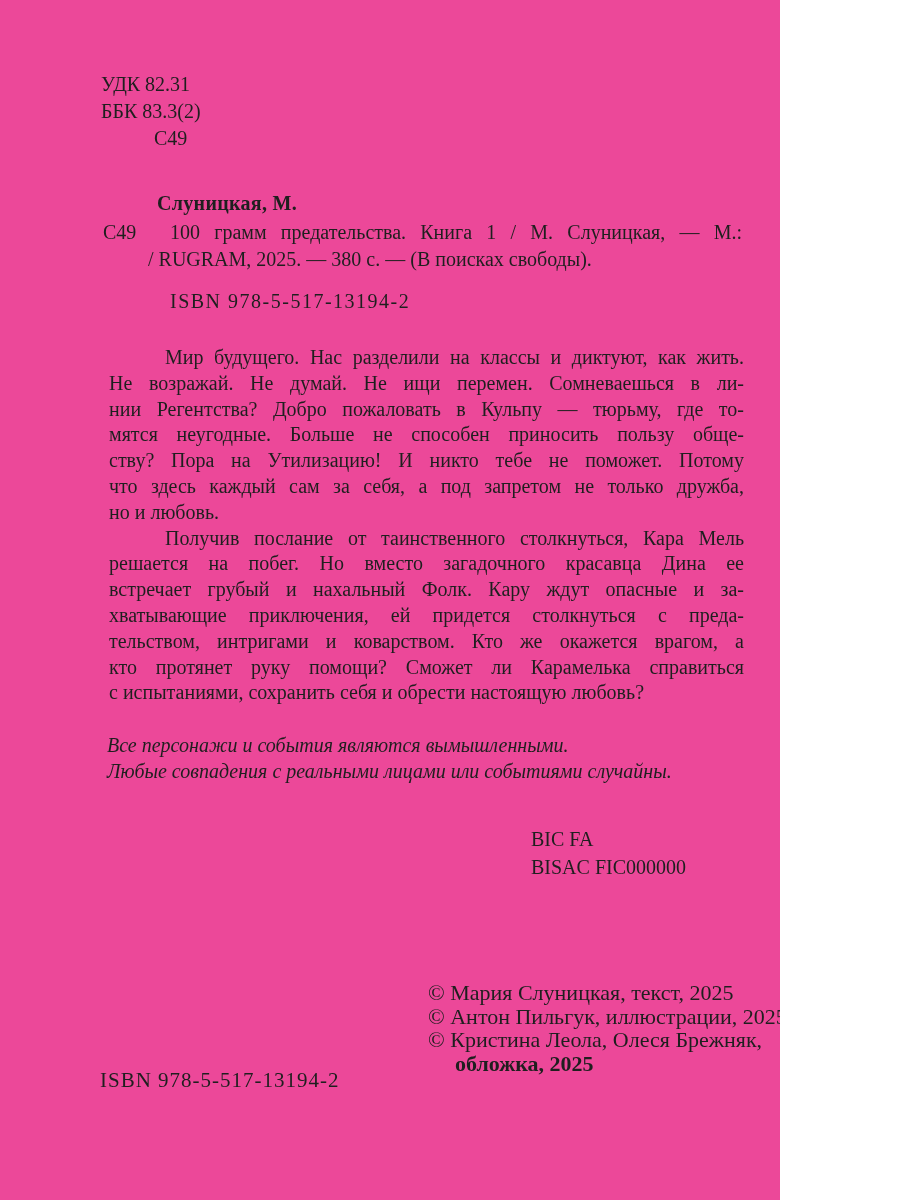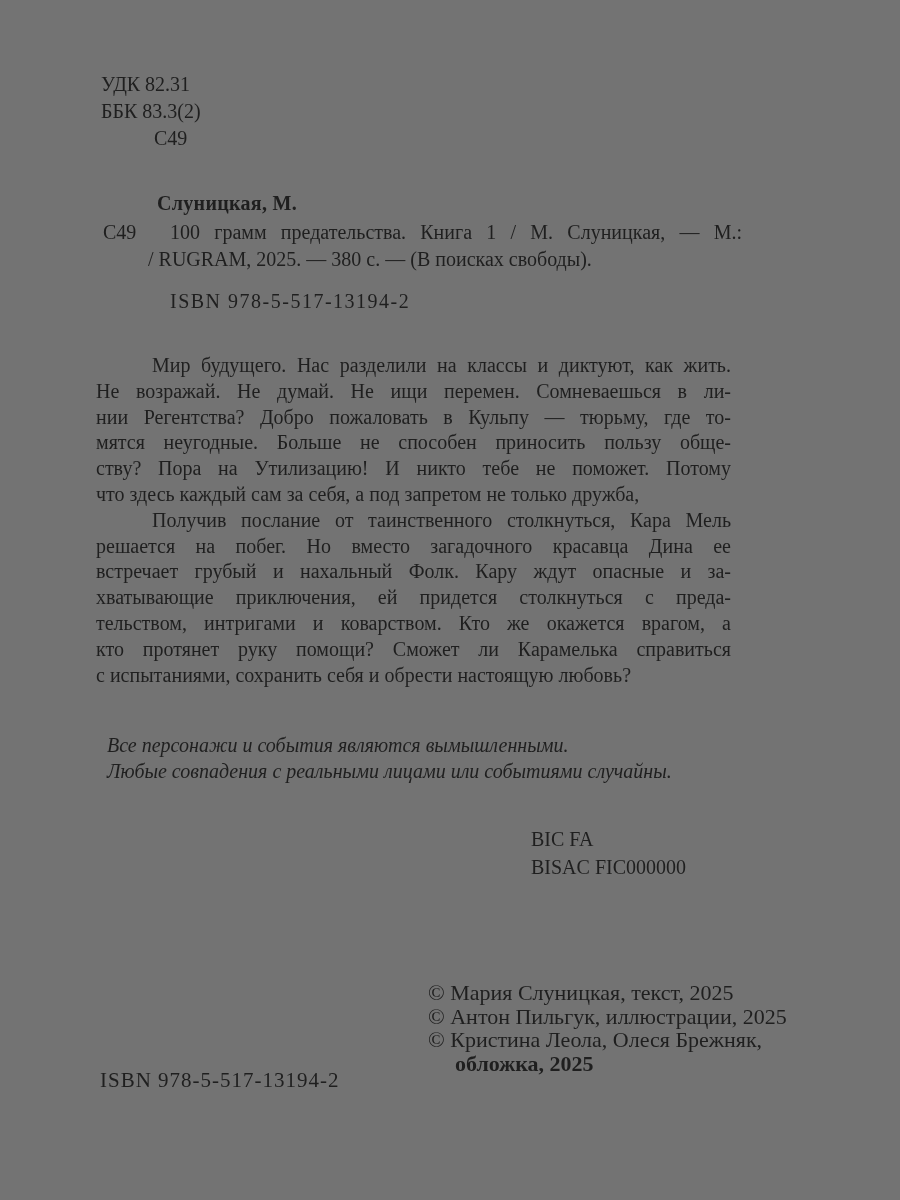--- a/index.html
+++ b/index.html
@@ -2,23 +2,23 @@
 <html lang="ru"><head>
 <meta charset="utf-8">
 <style>
   html, body {
     margin: 0;
     padding: 0;
     background: #ffffff;
   }
   .page {
     position: relative;
-    width: 900px;
+    width: 780px;
     height: 1200px;
-    background: #737373;
+    background: #ec4899;
     color: #1f1f1f;
     font-family: "Liberation Serif", "DejaVu Serif", serif;
     font-size: 20px;
     overflow: hidden;
   }
   .abs { position: absolute; }
 
   
   .udk-block {
     left: 101px;
@@ -54,25 +54,24 @@
 
   .isbn-top {
     left: 170px;
     top: 290px;
     letter-spacing: 1.5px;
     white-space: nowrap;
   }
 
   
   .annotation {
-    left: 96px;
+    left: 109px;
     top: 345px;
     width: 635px;
     line-height: 25.8px;
-    margin-top: 8px;
   }
   .para .line { text-align: justify; text-align-last: justify; }
   .para .line:first-child { text-indent: 56px; }
   .para .line:last-child { text-align-last: left; }
 
   .disclaimer {
     left: 107px;
     top: 733px;
     width: 680px;
     line-height: 25.8px;
@@ -126,20 +125,21 @@
   <div class="abs isbn-top">ISBN 978-5-517-13194-2</div>
 
   <div class="abs annotation">
     <div class="para">
         <div class="line">Мир будущего. Нас разделили на классы и диктуют, как жить.</div>
         <div class="line">Не возражай. Не думай. Не ищи перемен. Сомневаешься в ли-</div>
         <div class="line">нии Регентства? Добро пожаловать в Кульпу — тюрьму, где то-</div>
         <div class="line">мятся неугодные. Больше не способен приносить пользу обще-</div>
         <div class="line">ству? Пора на Утилизацию! И никто тебе не поможет. Потому</div>
         <div class="line">что здесь каждый сам за себя, а под запретом не только дружба,</div>
+        <div class="line">но и любовь.</div>
       </div>
     <div class="para">
         <div class="line">Получив послание от таинственного столкнуться, Кара Мель</div>
         <div class="line">решается на побег. Но вместо загадочного красавца Дина ее</div>
         <div class="line">встречает грубый и нахальный Фолк. Кару ждут опасные и за-</div>
         <div class="line">хватывающие приключения, ей придется столкнуться с преда-</div>
         <div class="line">тельством, интригами и коварством. Кто же окажется врагом, а</div>
         <div class="line">кто протянет руку помощи? Сможет ли Карамелька справиться</div>
         <div class="line">с испытаниями, сохранить себя и обрести настоящую любовь?</div>
       </div>

